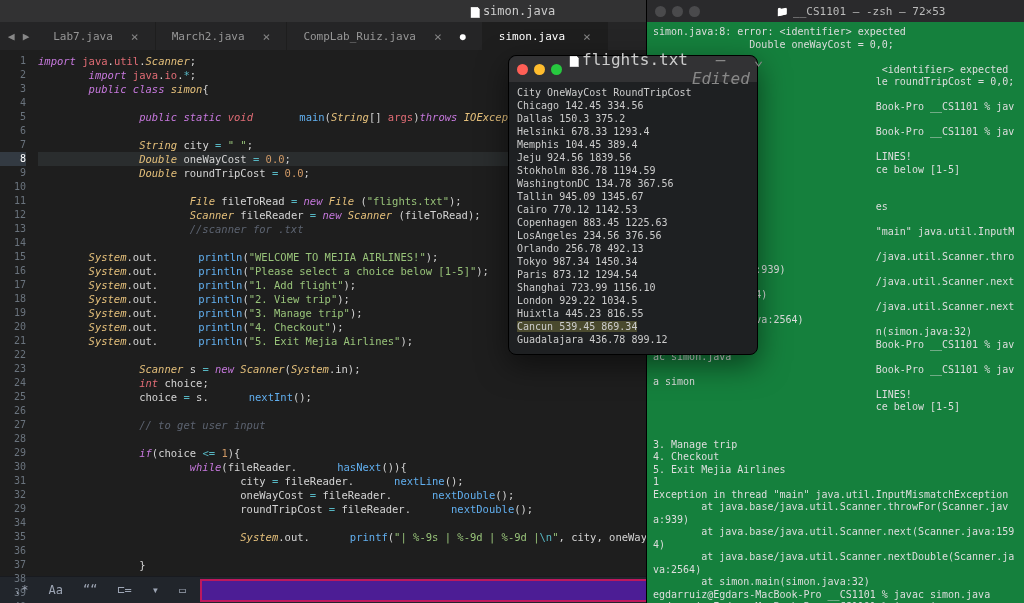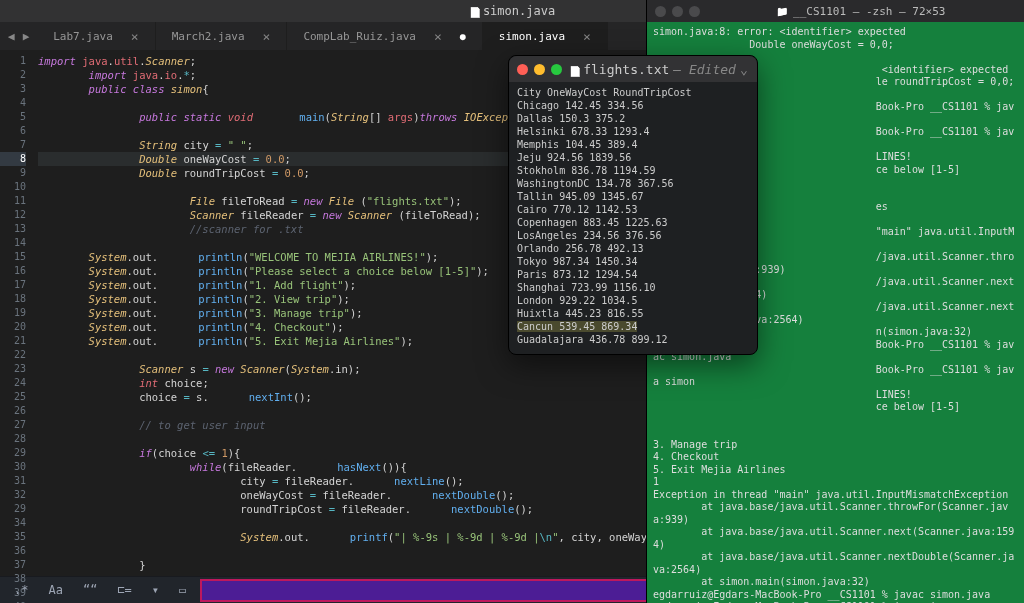--- a/index.html
+++ b/index.html
@@ -153,21 +153,21 @@
   display: flex;
   align-items: center;
   padding: 0 8px;
   gap: 6px;
 }
 .traffic { display: flex; gap: 6px; }
 .traffic span { width: 11px; height: 11px; border-radius: 50%; display: inline-block; }
 .tl-r { background: #ff5f56; }
 .tl-y { background: #ffbd2e; }
 .tl-g { background: #27c93f; }
-.flights-title { flex:1; text-align: center; color: #ccc; font-size: 13px; display:flex; align-items:center; justify-content:center; gap:4px; }
+.flights-title { flex:1; text-align: center; color: #ccc; font-size: 16px; display:flex; justify-content:center; gap:4px; }
 .edited { color: #888; font-style: italic; }
 .flights-content {
   padding: 4px 8px 8px;
   font-size: 10px;
   line-height: 13px;
   color: #ccc;
   white-space: pre;
 }
 .flights-content .hl-row { background: #4a4a2e; display: inline; }
 

